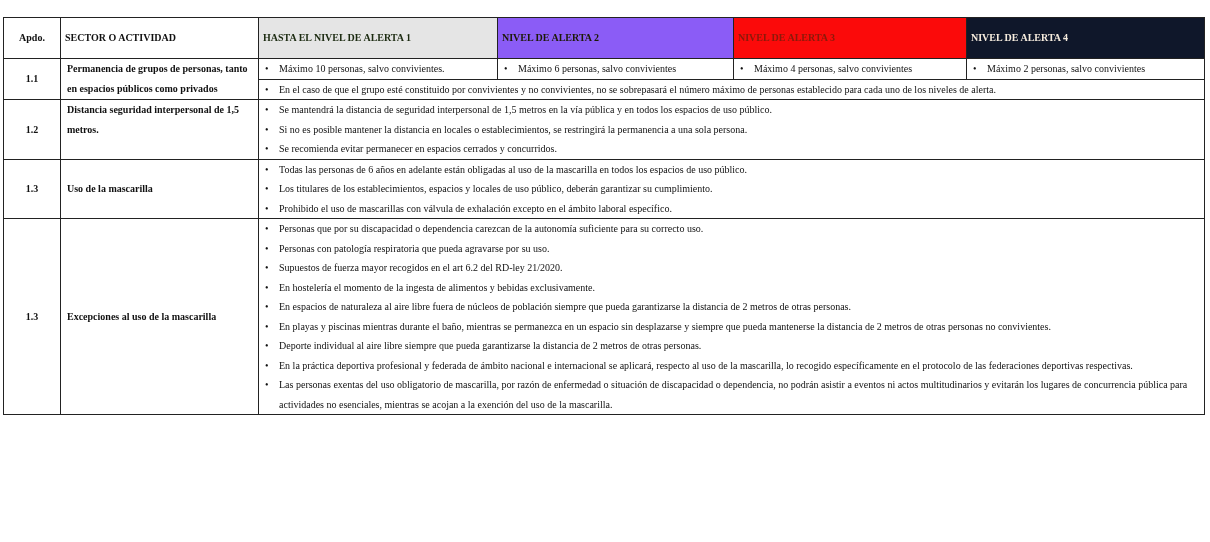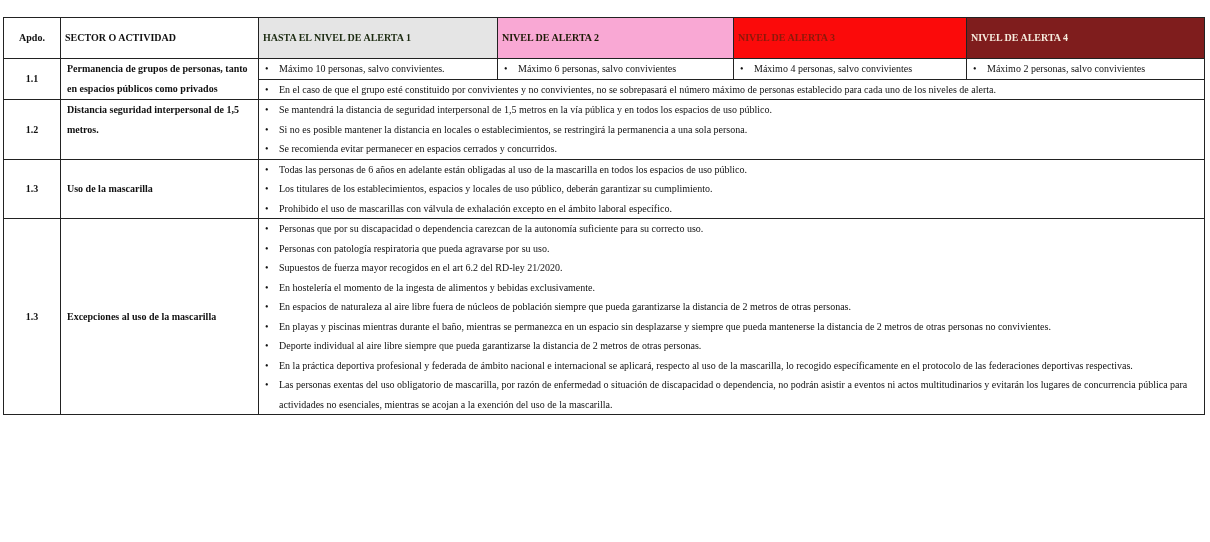--- a/index.html
+++ b/index.html
@@ -10,23 +10,23 @@
   td, th { border: 1.5px solid #222; vertical-align: top; padding: 0 4px; }
   th { text-align: left; font-weight: bold; vertical-align: middle; line-height: 18px; }
   .apdo { font-weight: bold; text-align: center; vertical-align: middle; }
   .sector { font-weight: bold; padding-left: 6px; }
   .sector.mid { vertical-align: middle; }
   ul { margin: 0; padding: 0; list-style: none; }
   li { position: relative; padding-left: 16px; }
   li::before { content: "\2022"; position: absolute; left: 2px; top: 0; }
   .h-apdo { text-align: center; }
   .h1 { background: #e5e5e5; color: #1b2a10; }
-  .h2 { background: #f9a8d4; color: #1c1a06; }
+  .h2 { background: #8b5cf6; color: #1c1a06; }
   .h3 { background: #fb0a0a; color: #8a1a0a; margin-left: 16px; }
-  .h4 { background: #7f1d1d; color: #f6ecde; }
+  .h4 { background: #0f172a; color: #f6ecde; }
 </style>
 </head>
 <body>
 
 <table>
   <colgroup>
     <col style="width:57px">
     <col style="width:198px">
     <col style="width:239px">
     <col style="width:236px">

